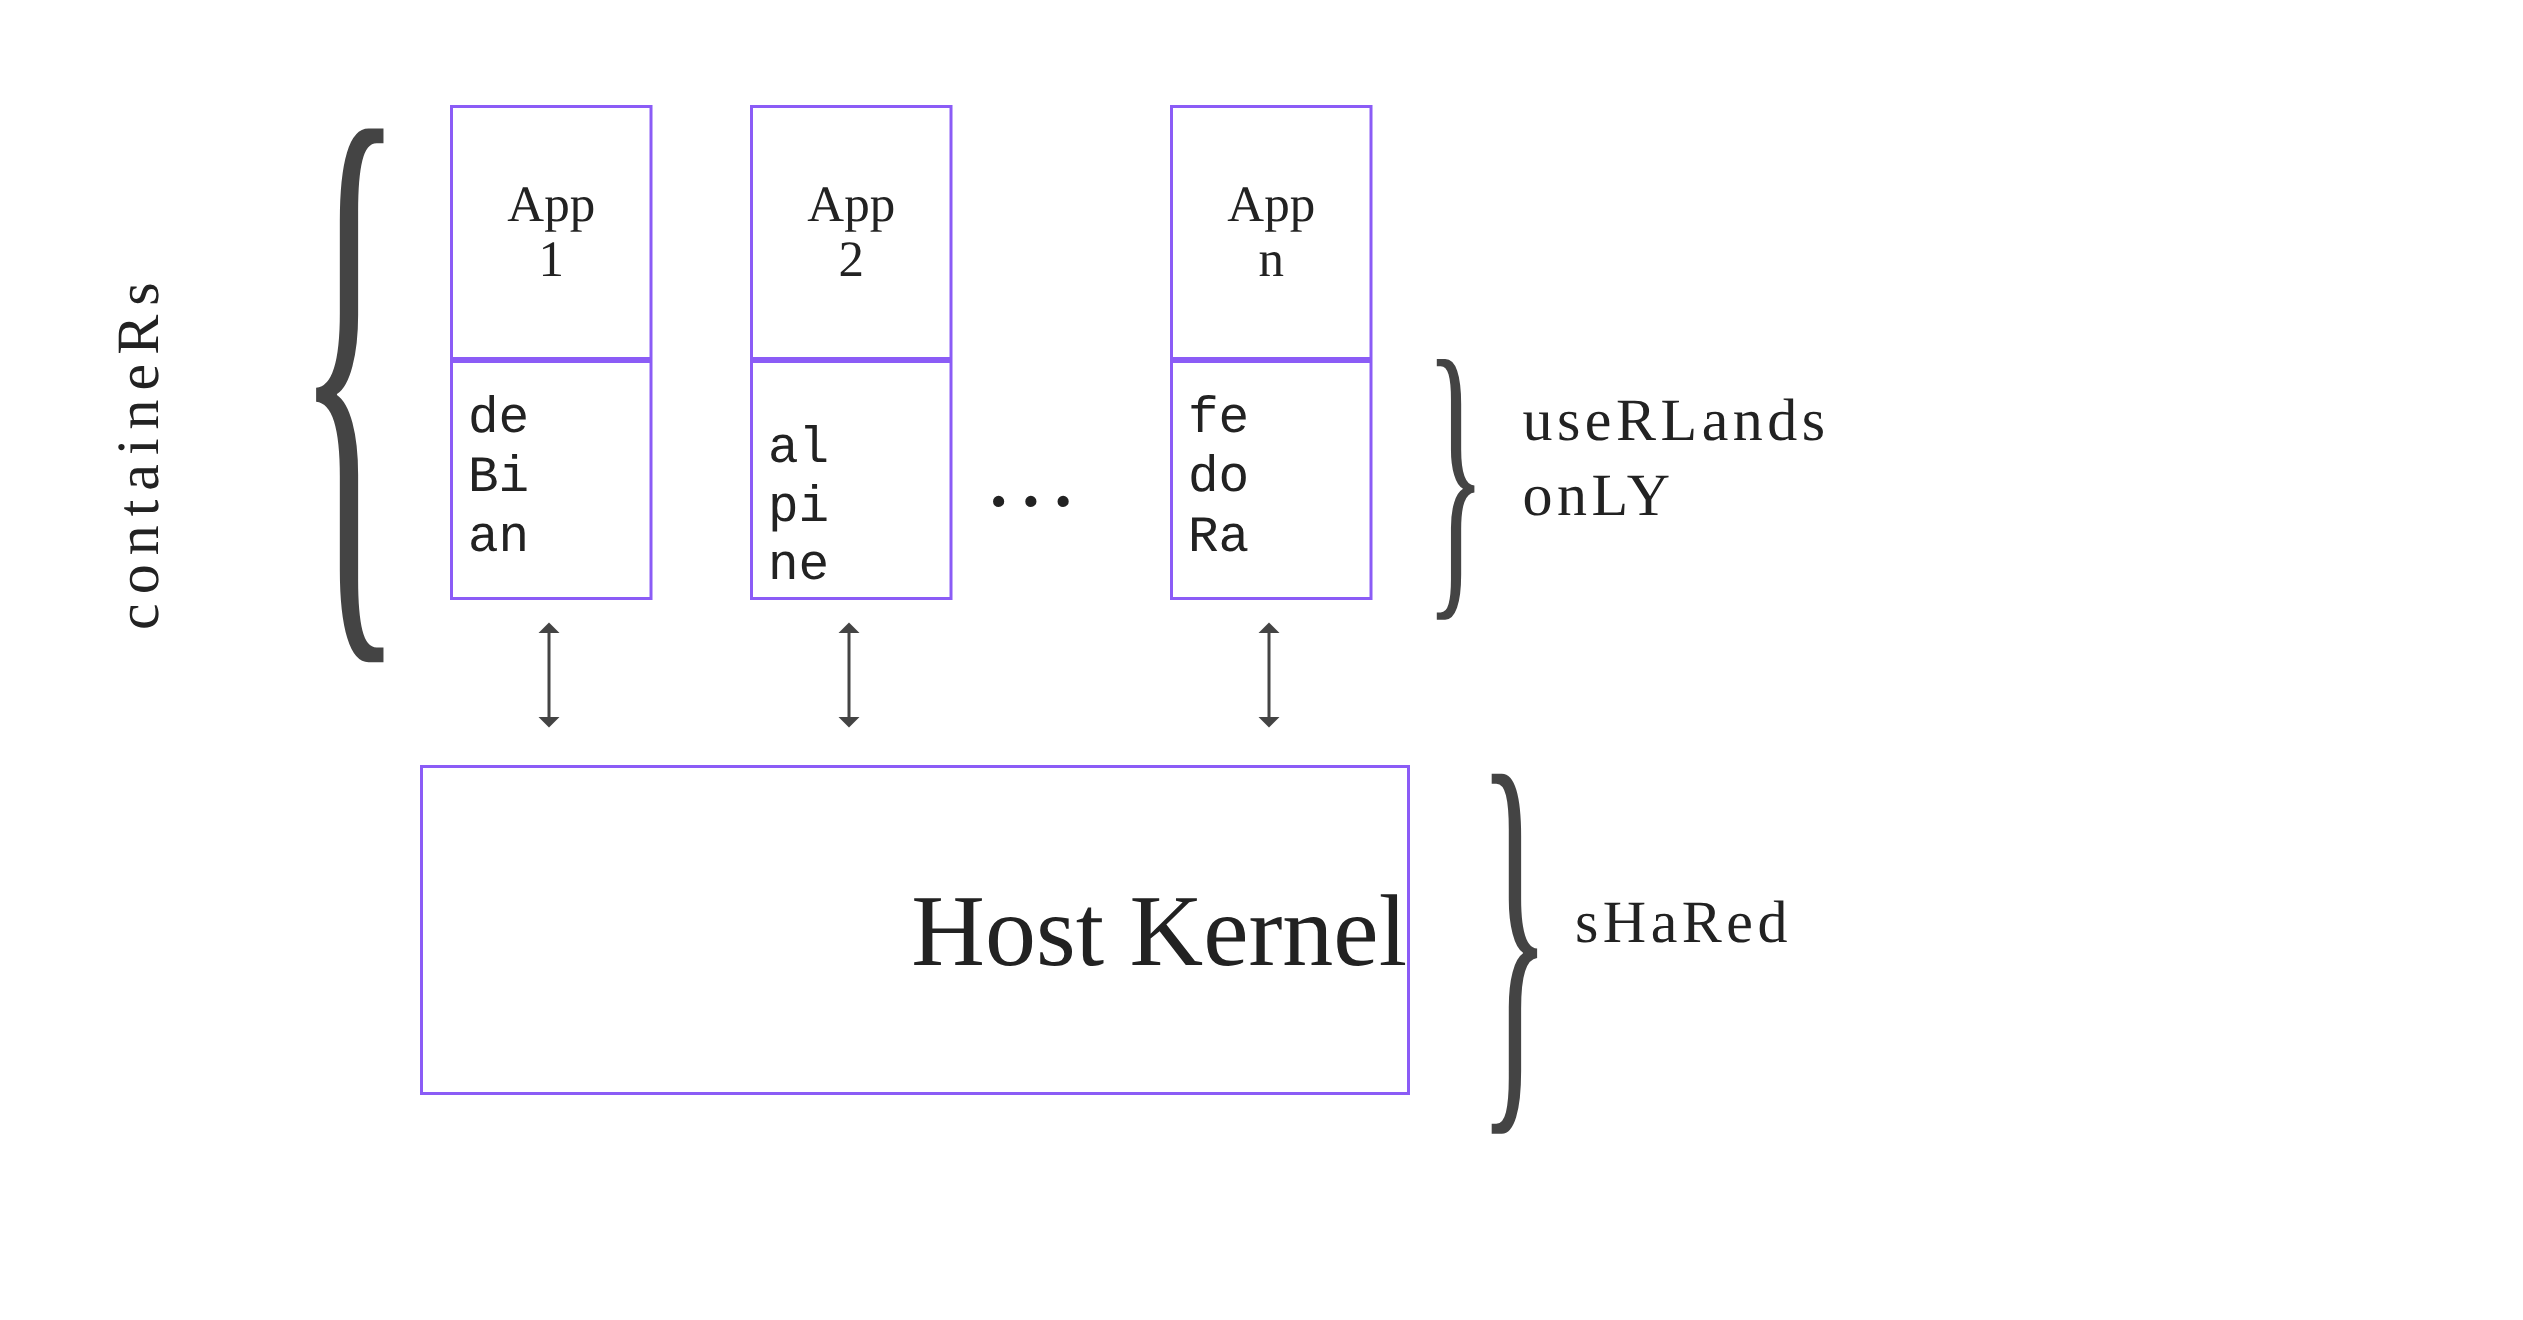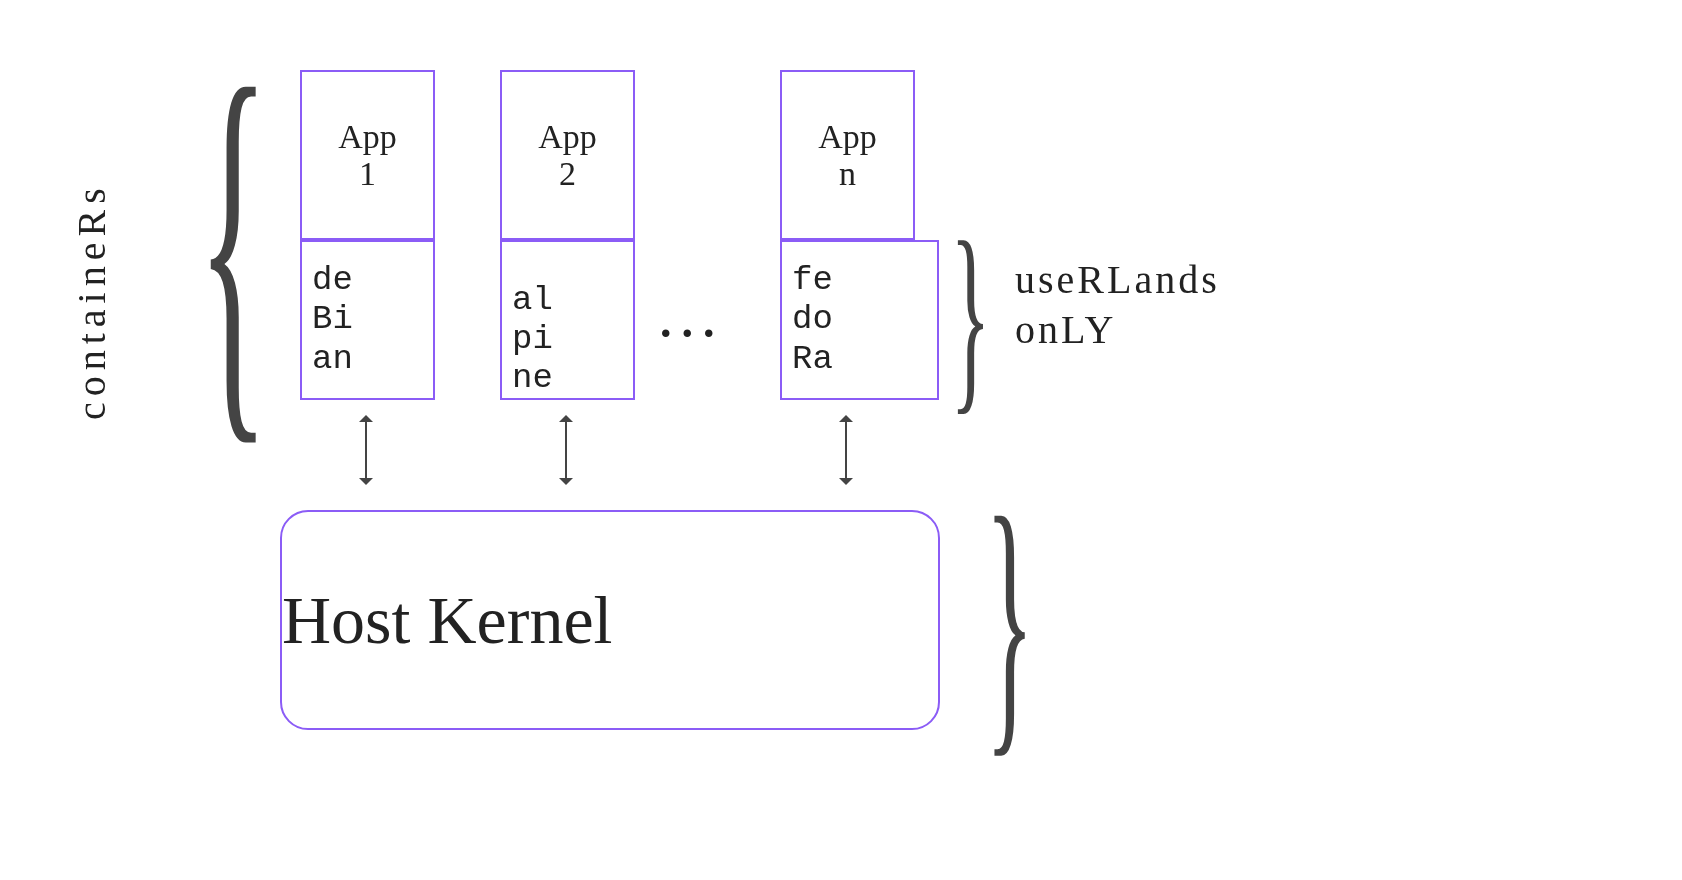--- a/index.html
+++ b/index.html
@@ -45,33 +45,34 @@
 pi
 ne</div>
   </div>
 
   <div class="ellipsis" style="left:660px;top:295px;">...</div>
 
   <div class="box" style="left:780px;top:70px;width:135px;height:170px;display:flex;align-items:center;justify-content:center;">
     <div class="app-label" style="white-space:pre-line;">App
 n</div>
   </div>
-  <div class="box" style="left:780px;top:240px;width:159px;height:160px;display:flex;align-items:center;">
+  <div class="box" style="left:780px;top:240px;width:135px;height:160px;display:flex;align-items:center;">
     <div class="os-label" style="white-space:pre-line;">fe
 do
 Ra</div>
   </div>
 
   <div class="brace" style="left:920px;top:225px;font-size:210px;line-height:180px;transform:scaleX(0.4);">}</div>
   <div class="side-label" style="left:1015px;top:255px;white-space:pre-line;">useRLands
 onLY</div>
 
   <div class="arrow" style="left:365px;top:420px;height:60px;"></div>
   <div class="arrow" style="left:565px;top:420px;height:60px;"></div>
   <div class="arrow" style="left:845px;top:420px;height:60px;"></div>
 
-  <div class="box" style="left:280px;top:510px;width:660px;height:220px;display:flex;align-items:center;justify-content:flex-start;border-radius:28px;">
+  <div class="box" style="left:280px;top:510px;width:660px;height:220px;display:flex;align-items:center;justify-content:flex-end;">
     <div class="kernel-label">Host Kernel</div>
   </div>
 
   <div class="brace" style="left:940px;top:500px;font-size:290px;line-height:240px;transform:scaleX(0.35);">}</div>
+  <div class="side-label" style="left:1050px;top:590px;">sHaRed</div>
 
 </div>
 
 </body></html>

